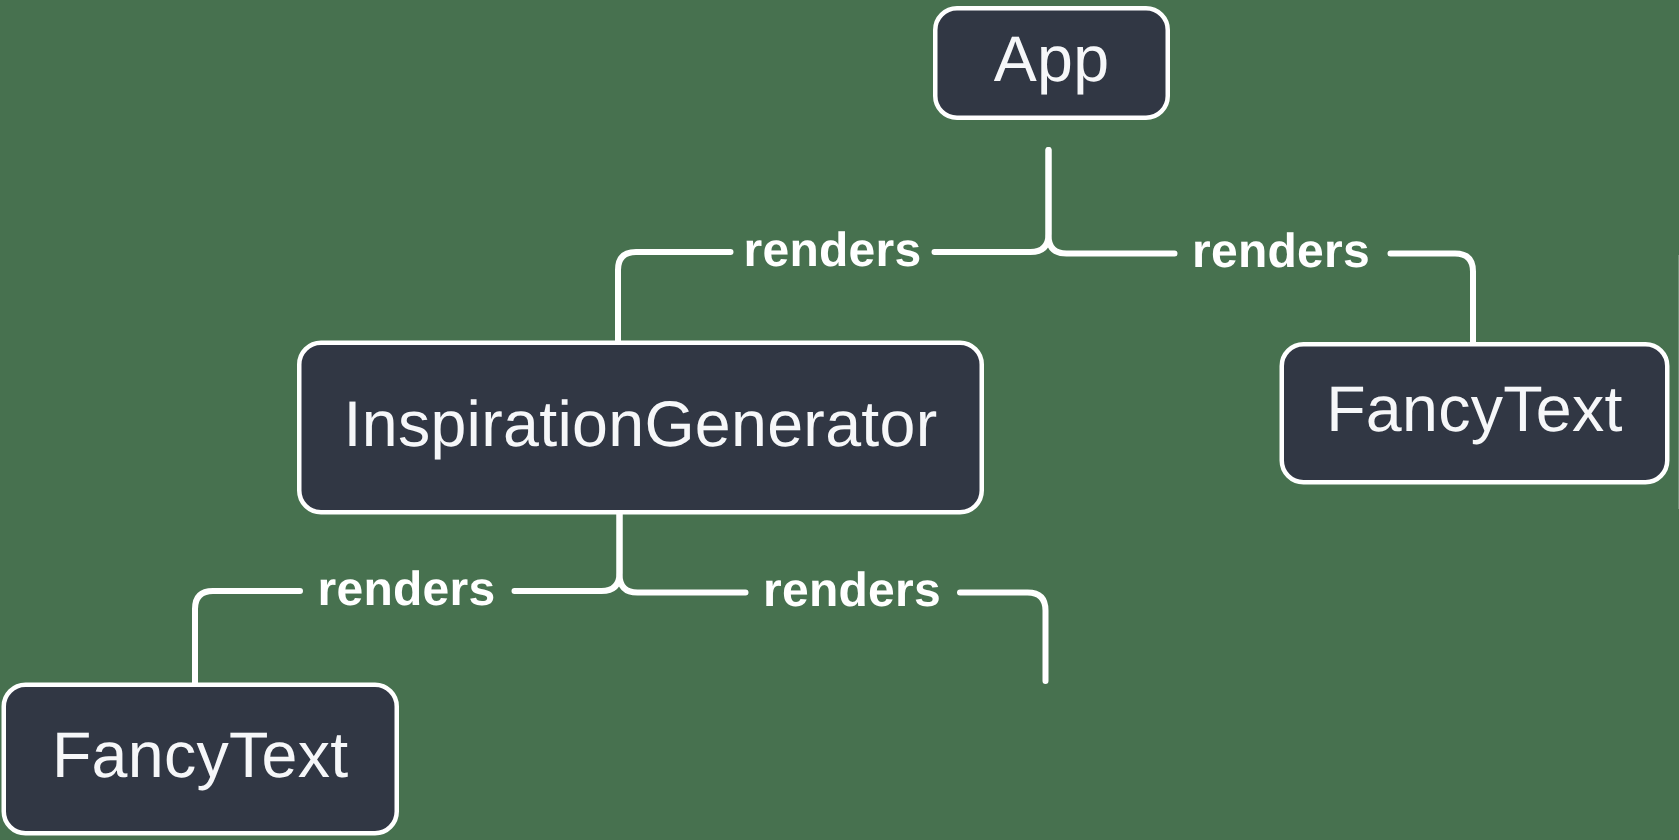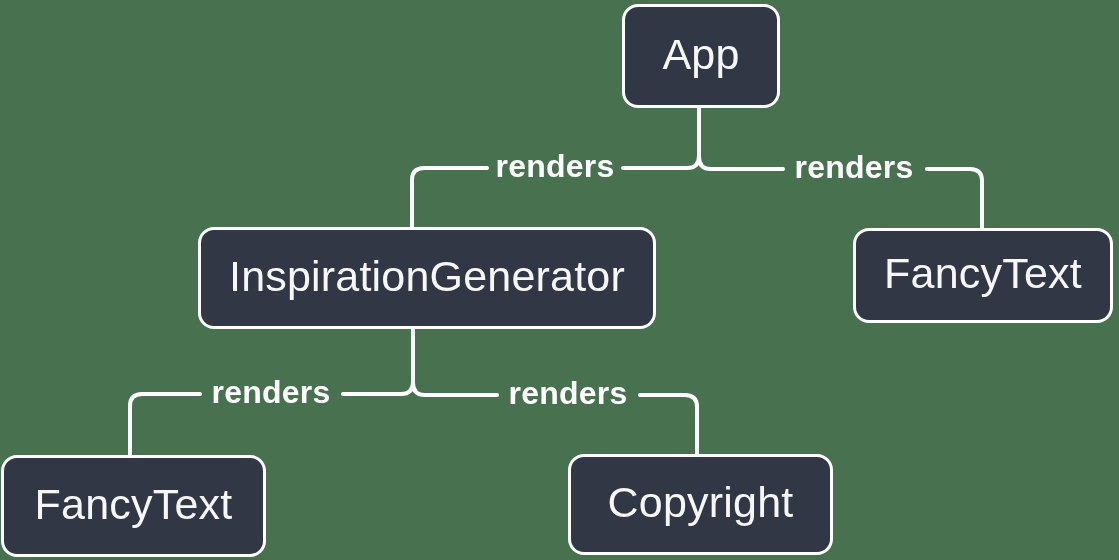--- a/index.html
+++ b/index.html
@@ -71,39 +71,36 @@
     <path d="M 699 100 V 157 Q 699 169 711 169 H 783"></path>
     <path d="M 927 169 H 970 Q 982 169 982 181 V 228"></path>
 
     <path d="M 413 329 V 382 Q 413 394 401 394 H 343"></path>
     <path d="M 200 394 H 142 Q 130 394 130 406 V 455"></path>
 
     <path d="M 413 329 V 383 Q 413 395 425 395 H 497"></path>
     <path d="M 640 395 H 685 Q 697 395 697 407 V 454"></path>
   </svg>
 
-  <div class="node" style="left:622px; top:4px; width:158px; height:104px;">
+  <div class="node" style="left:622px; top:4px; width:158px; height:76px;">
     <span class="node-label">App</span>
   </div>
 
-  <div class="node" style="left:198px; top:227px; width:458px; height:102px;">
+  <div class="node" style="left:198px; top:227px; width:458px; height:116px;">
     <span class="node-label">InspirationGenerator</span>
   </div>
 
   <div class="node" style="left:853px; top:228px; width:260px; height:95px;">
     <span class="node-label">FancyText</span>
   </div>
 
   <div class="node" style="left:1px; top:455px; width:265px; height:102px;">
     <span class="node-label">FancyText</span>
   </div>
 
-  <div class="node" style="left:568px; top:454px; width:265px; height:101px;">
-    <span class="node-label">Copyright</span>
-  </div>
 
   <div class="edge-label" style="left:555px; top:166px;">renders</div>
 
   <div class="edge-label" style="left:854px; top:167px;">renders</div>
 
   <div class="edge-label" style="left:271px; top:392px;">renders</div>
 
   <div class="edge-label" style="left:568px; top:393px;">renders</div>
 
 </div>

